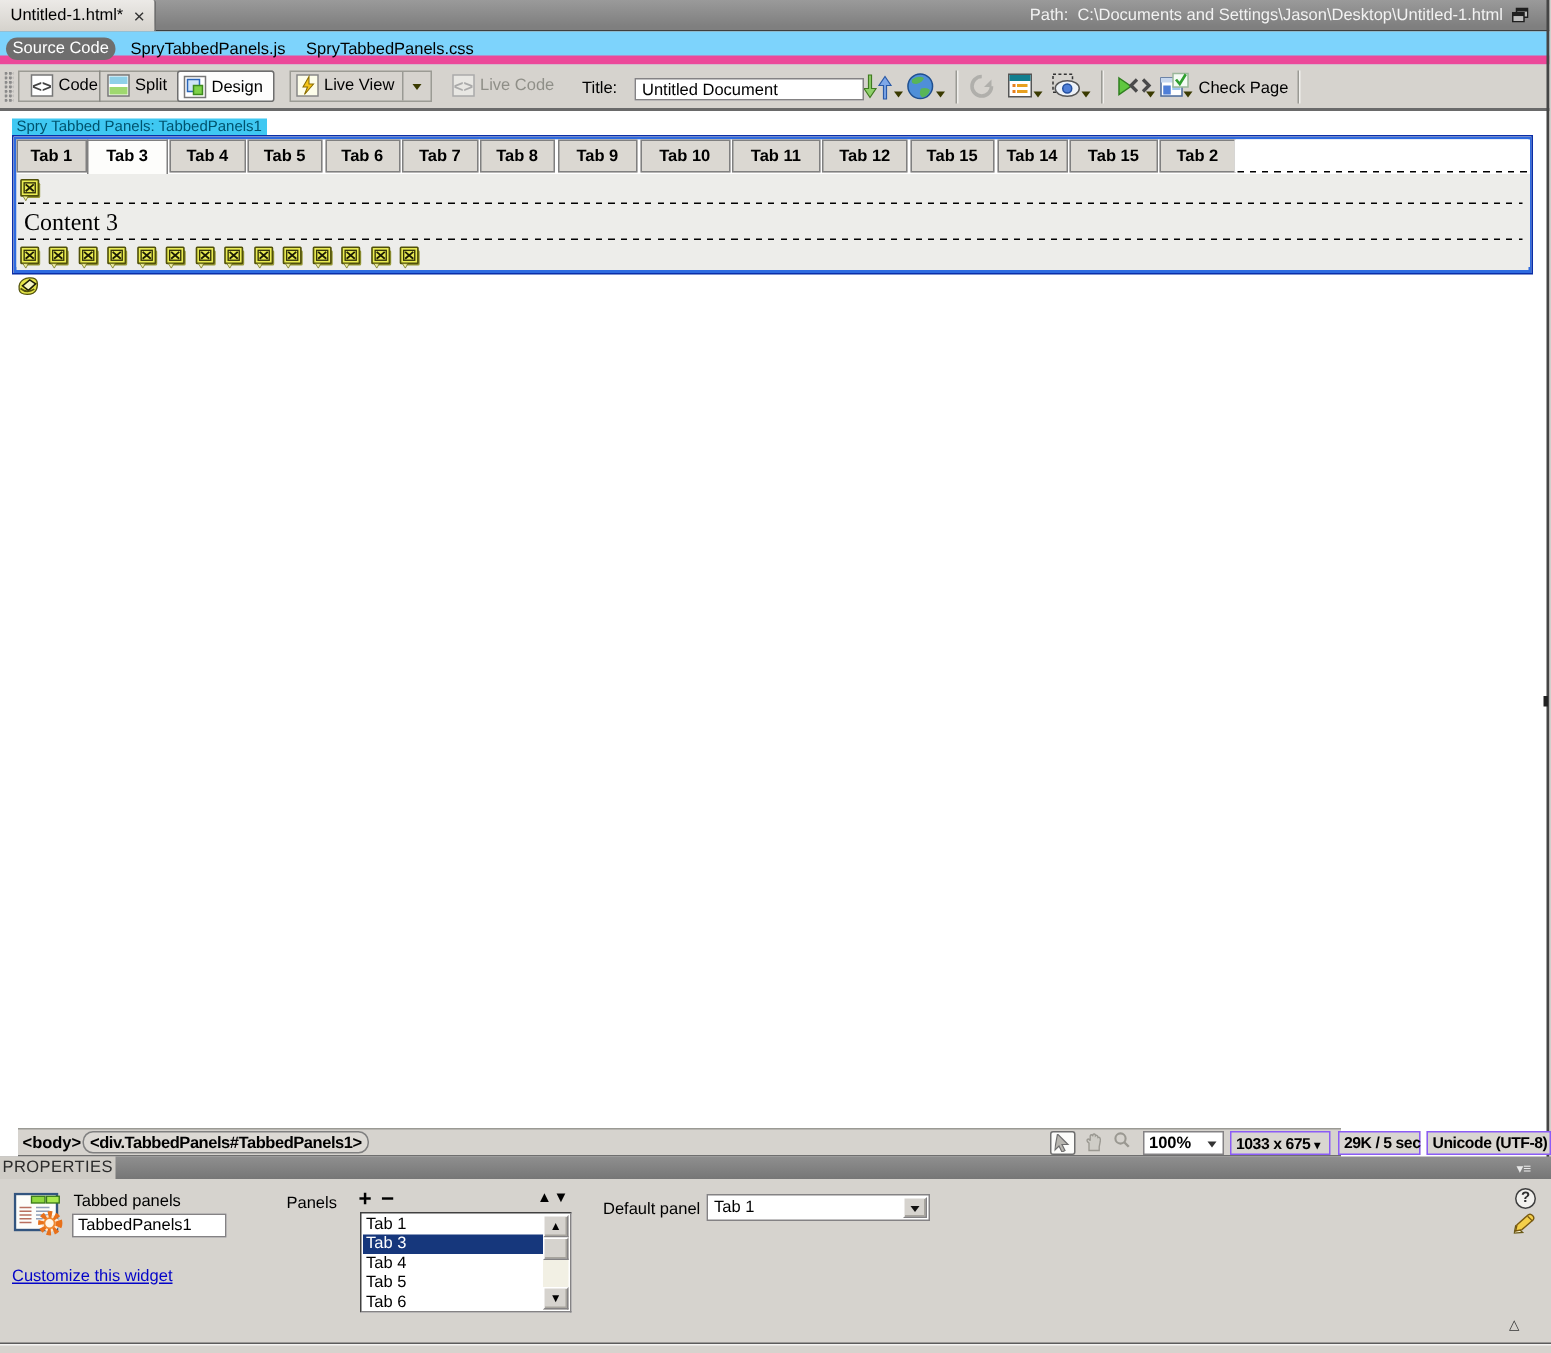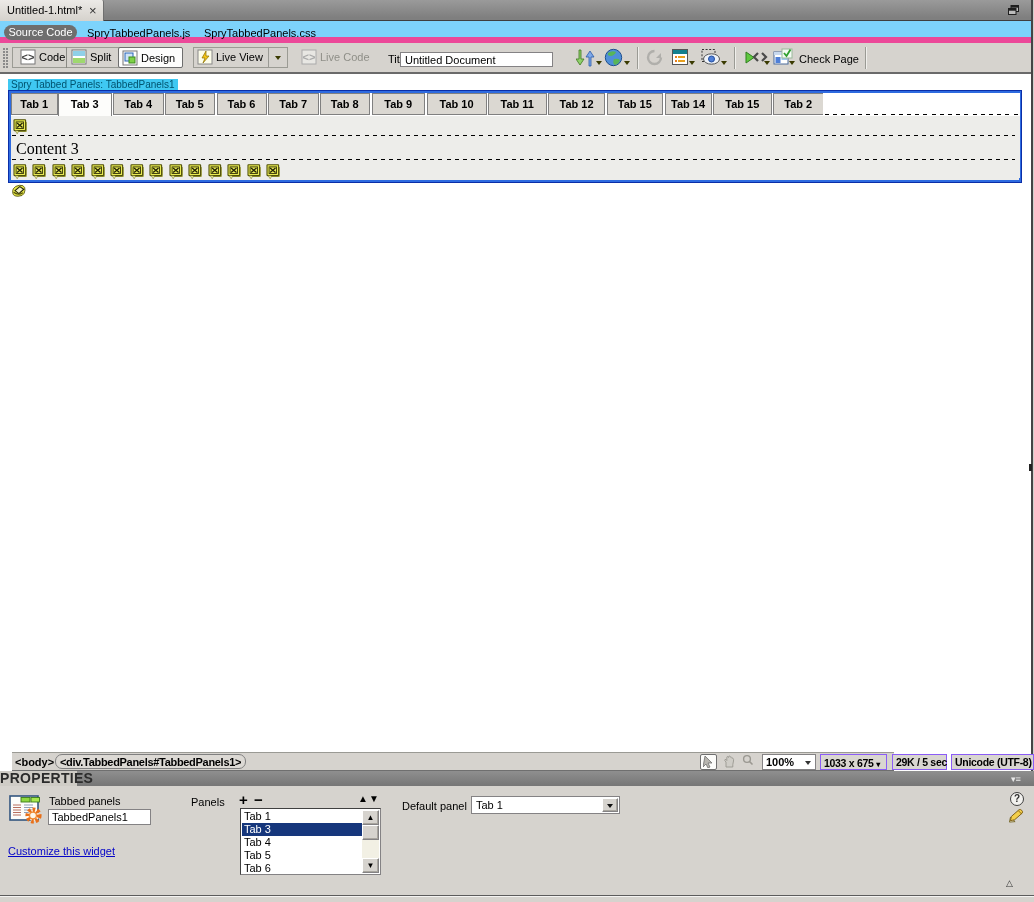--- a/index.html
+++ b/index.html
@@ -23,21 +23,21 @@
   
   #toolbar { left:0; top:43px; width:1034px; height:31px; background:#d6d3ce; border-bottom:2px solid #6a6a6a; }
   #grip { left:3px; top:5px; width:6px; height:20px;
     background-image:radial-gradient(circle at 1px 1px, #8a8a8a 1px, transparent 1.2px);
     background-size:3px 3px; }
   .btngrp { top:4px; height:21px; border:1px solid #9b9b94; background:#d6d3ce; }
   .tbtn { position:absolute; top:0; height:19px; line-height:19px; padding-left:22px; padding-right:7px; white-space:nowrap; }
   .tbtn .ic { position:absolute; left:3px; top:1px; width:16px; height:16px; }
   .sep { position:absolute; top:4px; width:1px; height:22px; background:#9a9a94; box-shadow:1px 0 0 #f0efec; }
   #titlelbl { left:388px; top:10px; }
-  #titlein { left:400px; top:9px; width:153px; height:15px; background:#fff; border:1px solid #848284; padding:1px 0 0 4px; font-family:"Liberation Sans", sans-serif; font-size:11px; }
+  #titlein { left:423px; top:9px; width:153px; height:15px; background:#fff; border:1px solid #848284; padding:1px 0 0 4px; font-family:"Liberation Sans", sans-serif; font-size:11px; }
   .dd { position:absolute; width:0; height:0; border-left:3px solid transparent; border-right:3px solid transparent; border-top:4px solid #3a3a00; }
 
   
   #doc { left:0; top:74px; width:1034px; height:678px; background:#fff; }
   #sprylabel { left:8px; top:5px; height:28px; padding:0 3px; background:#3fc8f2; color:#00536e; font-size:10px; line-height:12px; }
   #widget { left:8px; top:16px; width:1014px; height:93px; border:1px solid #0a2ea8; box-shadow:inset 0 0 0 2px #2e6be0; background:#ededea; }
   #tabrow { position:absolute; left:2px; top:2px; width:1009px; height:23px; background:#fff; }
   .wtab { position:absolute; top:0; height:22px; background:#dbd8d2; border:1px solid #808080; text-align:center; font-weight:bold; line-height:20px; font-size:11px; }
   .wtab.sel { background:#fdfdfb; height:23px; top:0; border-bottom:none; z-index:2; }
   #tabfill { position:absolute; left:814px; top:2px; right:2px; height:22px; background:#fff; }
@@ -53,21 +53,21 @@
   
   #statusbar { left:12px; top:752px; width:882px; height:19px; background:#d6d3ce; border-top:1px solid #9a9a94; border-bottom:1px solid #6f6f6f;font-weight:bold; }
   #tagsel { left:3px; top:3px; }
   #tagpill { left:43px; top:1px; height:15px; padding:1px 4px 0 4px; letter-spacing:-0.3px; border:1px solid #808080; border-radius:7px; background:#dcd9d4; }
   .stool { position:absolute; top:1px; width:17px; height:16px; text-align:center; line-height:15px; color:#8a8a84; }
   #zoomsel { left:750px; top:1px; width:54px; height:16px; background:#fff; border:1px solid #848284; padding:1px 0 0 3px; }
   .sseg { position:absolute; top:1px; height:16px; background:#d9d6d1; border:1px solid #8b5cf6; padding:2px 2px 0 3px; font-size:10.5px; white-space:nowrap; letter-spacing:-0.3px; }
 
   
   #propbar { left:0; top:771px; width:1034px; height:15px; background:linear-gradient(#8f8f8f,#767676); }
-  #proptab { left:0; top:0; width:77px; height:15px; background:#cfccc6; font-weight:bold; font-size:14px; color:#2b2b2b; text-align:left; line-height:15px; letter-spacing:0.3px; }
+  #proptab { left:0; top:0; width:77px; height:15px; background:#cfccc6; font-weight:normal; font-size:11px; color:#2b2b2b; text-align:center; line-height:15px; letter-spacing:0.3px; }
   #propmenu { left:1011px; top:3px; color:#e8e8e8; font-size:9px; }
 
   
   #props { left:0; top:786px; width:1034px; height:116px; background:#d6d3ce; }
   #wicon { left:9px; top:9px; width:33px; height:29px; }
   #lbl-tp { left:49px; top:9px; }
   #fld-name { left:48px; top:23px; width:103px; height:16px; background:#fff; border:1px solid #848284; padding:1px 0 0 3px; }
   #lbl-panels { left:191px; top:10px; }
   #btn-plus { left:239px; top:5px; font-weight:bold; font-size:15px; }
   #btn-minus { left:254px; top:5px; font-weight:bold; font-size:15px; }
@@ -87,20 +87,21 @@
   #helpq { left:1010px; top:6px; width:14px; height:14px; border:1.5px solid #3f3f3f; border-radius:50%; text-align:center; line-height:11px; font-weight:bold; font-size:10px; color:#2f2f2f; background:#f2f1ee; }
   #pencil { left:1009px; top:22px; width:16px; height:15px; }
   #collapse { left:1006px; top:92px; font-size:9px; color:#333; }
   #botline { left:0; top:895px; width:1034px; height:1px; background:#5c5c5c; }
   #botline2 { left:0; top:896px; width:1034px; height:1px; background:#f4f3f1; }
 </style>
 </head>
 <body>
 
 <div class="abs" id="topbar">
+  <div class="abs" id="pathtxt">Path:&nbsp; C:\Documents and Settings\Jason\Desktop\Untitled-1.html</div>
   <div class="abs" id="doctab">
       <span class="t">Untitled-1.html*</span>
       <span class="x">×</span>
     </div>
   <svg class="abs" id="restore" viewBox="0 0 11 10">
     <rect x="3" y="0.5" width="7.5" height="6" fill="#bdbdbd" stroke="#1f1f1f"></rect>
     <rect x="3" y="0.5" width="7.5" height="2.2" fill="#1f1f1f"></rect>
     <rect x="0.5" y="3.5" width="7.5" height="6" fill="#bdbdbd" stroke="#1f1f1f"></rect>
     <rect x="0.5" y="3.5" width="7.5" height="2.2" fill="#1f1f1f"></rect>
   </svg>

